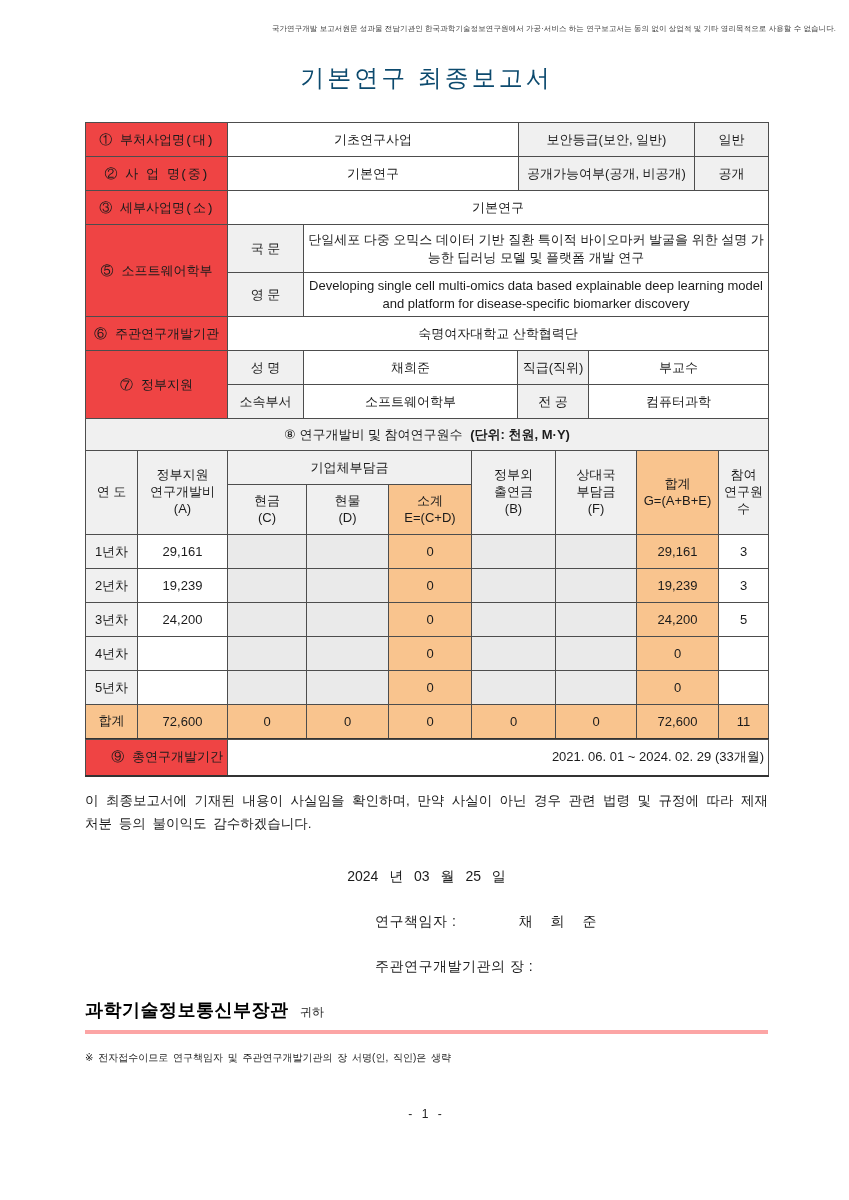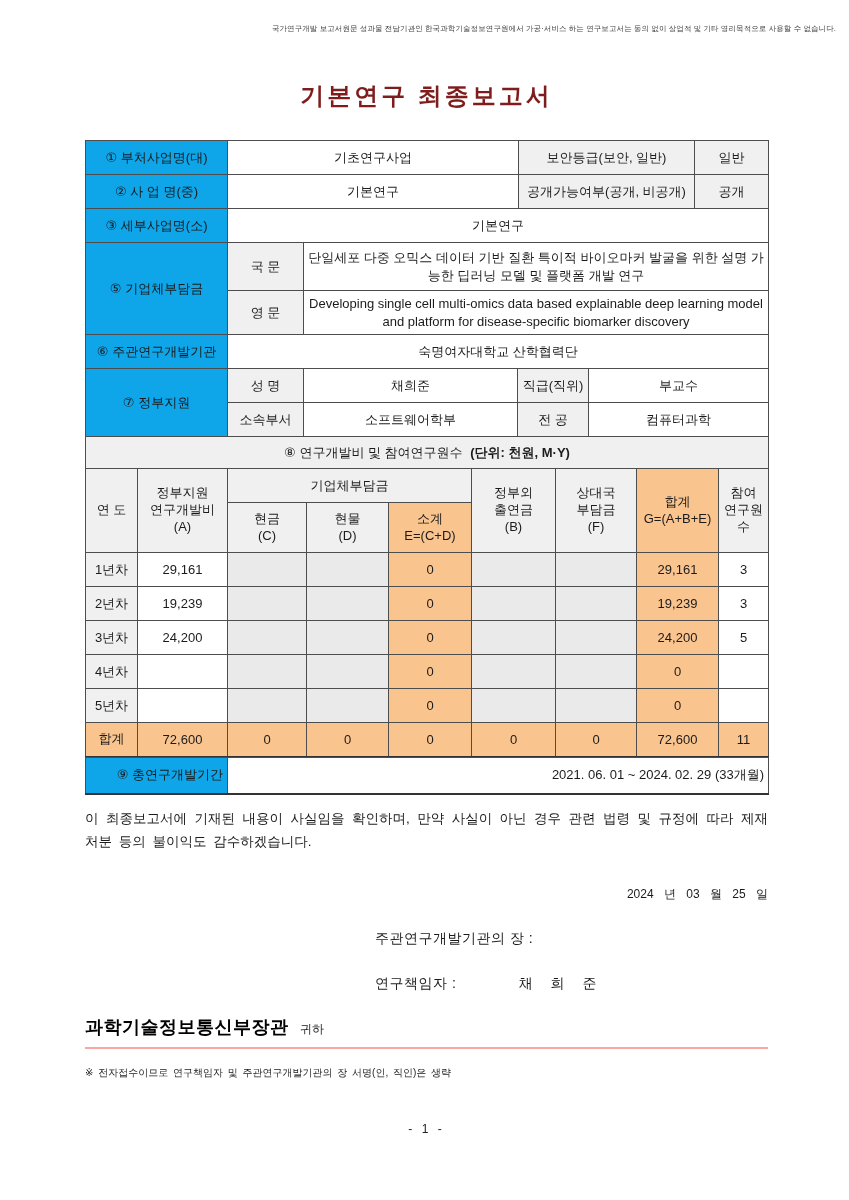--- a/index.html
+++ b/index.html
@@ -7,32 +7,32 @@
     width:849px; height:1200px;
     font-family:"Liberation Sans","DejaVu Sans",sans-serif;
     color:#1b1b1b; position:relative; overflow:hidden;
   }
   .notice {
     position:absolute; top:24px; right:13px;
     font-size:7.5px; color:#3c3c3c; letter-spacing:0.1px;
   }
   .content { margin:0 81px 0 85px; width:683px; }
   .title {
-    margin:80px 0 29px 0; text-align:center;
-    font-size:24px; font-weight:bold; letter-spacing:3px; color:#7f1d1d;
+    margin:62px 0 29px 0; text-align:center;
+    font-size:24px; font-weight:normal; letter-spacing:3px; color:#0c4a6e;
   }
   table.tbl {
     border-collapse:collapse; table-layout:fixed; width:683px; margin-top:-1px;
   }
   table.tbl td {
     border:1px solid #4d4d4d; box-sizing:border-box;
     font-size:13px; text-align:center; vertical-align:middle;
     padding:2px 4px; overflow:hidden;
   }
-  .lbl  { background:#0ea5e9; text-align:left; padding-left:9px; }
+  .lbl  { background:#ef4444; text-align:left; padding-left:9px;font-family:Liberation Mono, monospace; }
   .gray { background:#f0f0f0; }
   .egray{ background:#eaeaea; }
   .orange{ background:#f9c48e; }
   .right{ text-align:right; padding-right:7px; }
   .small{ font-size:12px; }
   .eng  { font-size:11px; line-height:1.35; }
   .pre  { white-space:pre-line; line-height:1.3; }
   tr.h34 td{ height:34px; }
   tr.h48 td{ height:48px; }
   tr.h44 td{ height:44px; }
@@ -40,24 +40,24 @@
   tr.h37 td{ height:37px;text-align:right; }
   tr.hg1 td{ height:34px; }
   tr.hg2 td{ height:50px; }
   tr.thick-bottom td { border-bottom:2px solid #333; }
   .sec-title { font-size:13.5px; }
   .sec-title b { margin-left:4px; }
   .decl {
     margin-top:13px; font-size:13.5px; line-height:1.7;
     text-align:justify; word-spacing:3px;
   }
-  .sig-date { margin-top:32px; text-align:right; font-size:12px; word-spacing:7px; }
+  .sig-date { margin-top:32px; text-align:center; font-size:14px; word-spacing:7px; }
   .sig-line { margin-top:27px; margin-left:290px; font-size:14px; letter-spacing:0.5px; }
   .sig-name { margin-left:58px; letter-spacing:7px; }
-  .minister-row { margin-top:22px; border-bottom:2px solid #fca5a5; padding-bottom:8px; }
+  .minister-row { margin-top:22px; border-bottom:4px solid #fca5a5; padding-bottom:8px; }
   .minister { font-size:18px; font-weight:bold; letter-spacing:0.5px; color:#000; }
   .gwiha { font-size:12px; margin-left:7px; }
   .note { margin-top:17px; font-size:10px; word-spacing:2px; }
   .pagenum { margin-top:42px; text-align:center; font-size:12px; letter-spacing:3px; color:#222; }
 </style>
 </head>
 <body>
 
 <div class="notice">국가연구개발 보고서원문 성과물 전담기관인 한국과학기술정보연구원에서 가공·서비스 하는 연구보고서는 동의 없이 상업적 및 기타 영리목적으로 사용할 수 없습니다.</div>
 
@@ -103,21 +103,21 @@
 
 
   <table class="tbl">
     <colgroup>
         <col style="width:142px">
         <col style="width:76px">
         <col style="width:465px">
       </colgroup>
     <tbody>
         <tr class="h48">
-      <td class="lbl" rowspan="2">⑤ 기업체부담금</td>
+      <td class="lbl" rowspan="2">⑤ 소프트웨어학부</td>
       <td class="gray">국 문</td>
       <td>단일세포 다중 오믹스 데이터 기반 질환 특이적 바이오마커 발굴을 위한 설명 가능한 딥러닝 모델 및 플랫폼 개발 연구</td>
     </tr>
     <tr class="h44">
       <td class="gray">영 문</td>
       <td class="eng">Developing single cell multi-omics data based explainable deep learning model and platform for disease-specific biomarker discovery</td>
     </tr>
   </tbody>
     </table>
 
@@ -292,26 +292,26 @@
       <td>2021. 06. 01 ~ 2024. 02. 29 (33개월)</td>
     </tr>
   </tbody>
     </table>
 
   <div class="decl">이 최종보고서에 기재된 내용이 사실임을 확인하며, 만약 사실이 아닌 경우 관련 법령 및 규정에 따라 제재 처분 등의 불이익도 감수하겠습니다.</div>
 
   <div class="sig-date">2024 년 03 월 25 일</div>
 
   <div class="sig-line">
-    <span>주관연구개발기관의 장 :</span>
-  </div>
-
-  <div class="sig-line">
     <span>연구책임자 :</span>
     <span class="sig-name">채 희 준</span>
+  </div>
+
+  <div class="sig-line">
+    <span>주관연구개발기관의 장 :</span>
   </div>
 
   <div class="minister-row">
     <span class="minister">과학기술정보통신부장관</span>
     <span class="gwiha">귀하</span>
   </div>
 
   <div class="note">※ 전자접수이므로 연구책임자 및 주관연구개발기관의 장 서명(인, 직인)은 생략</div>
 
   <div class="pagenum">- 1 -</div>

